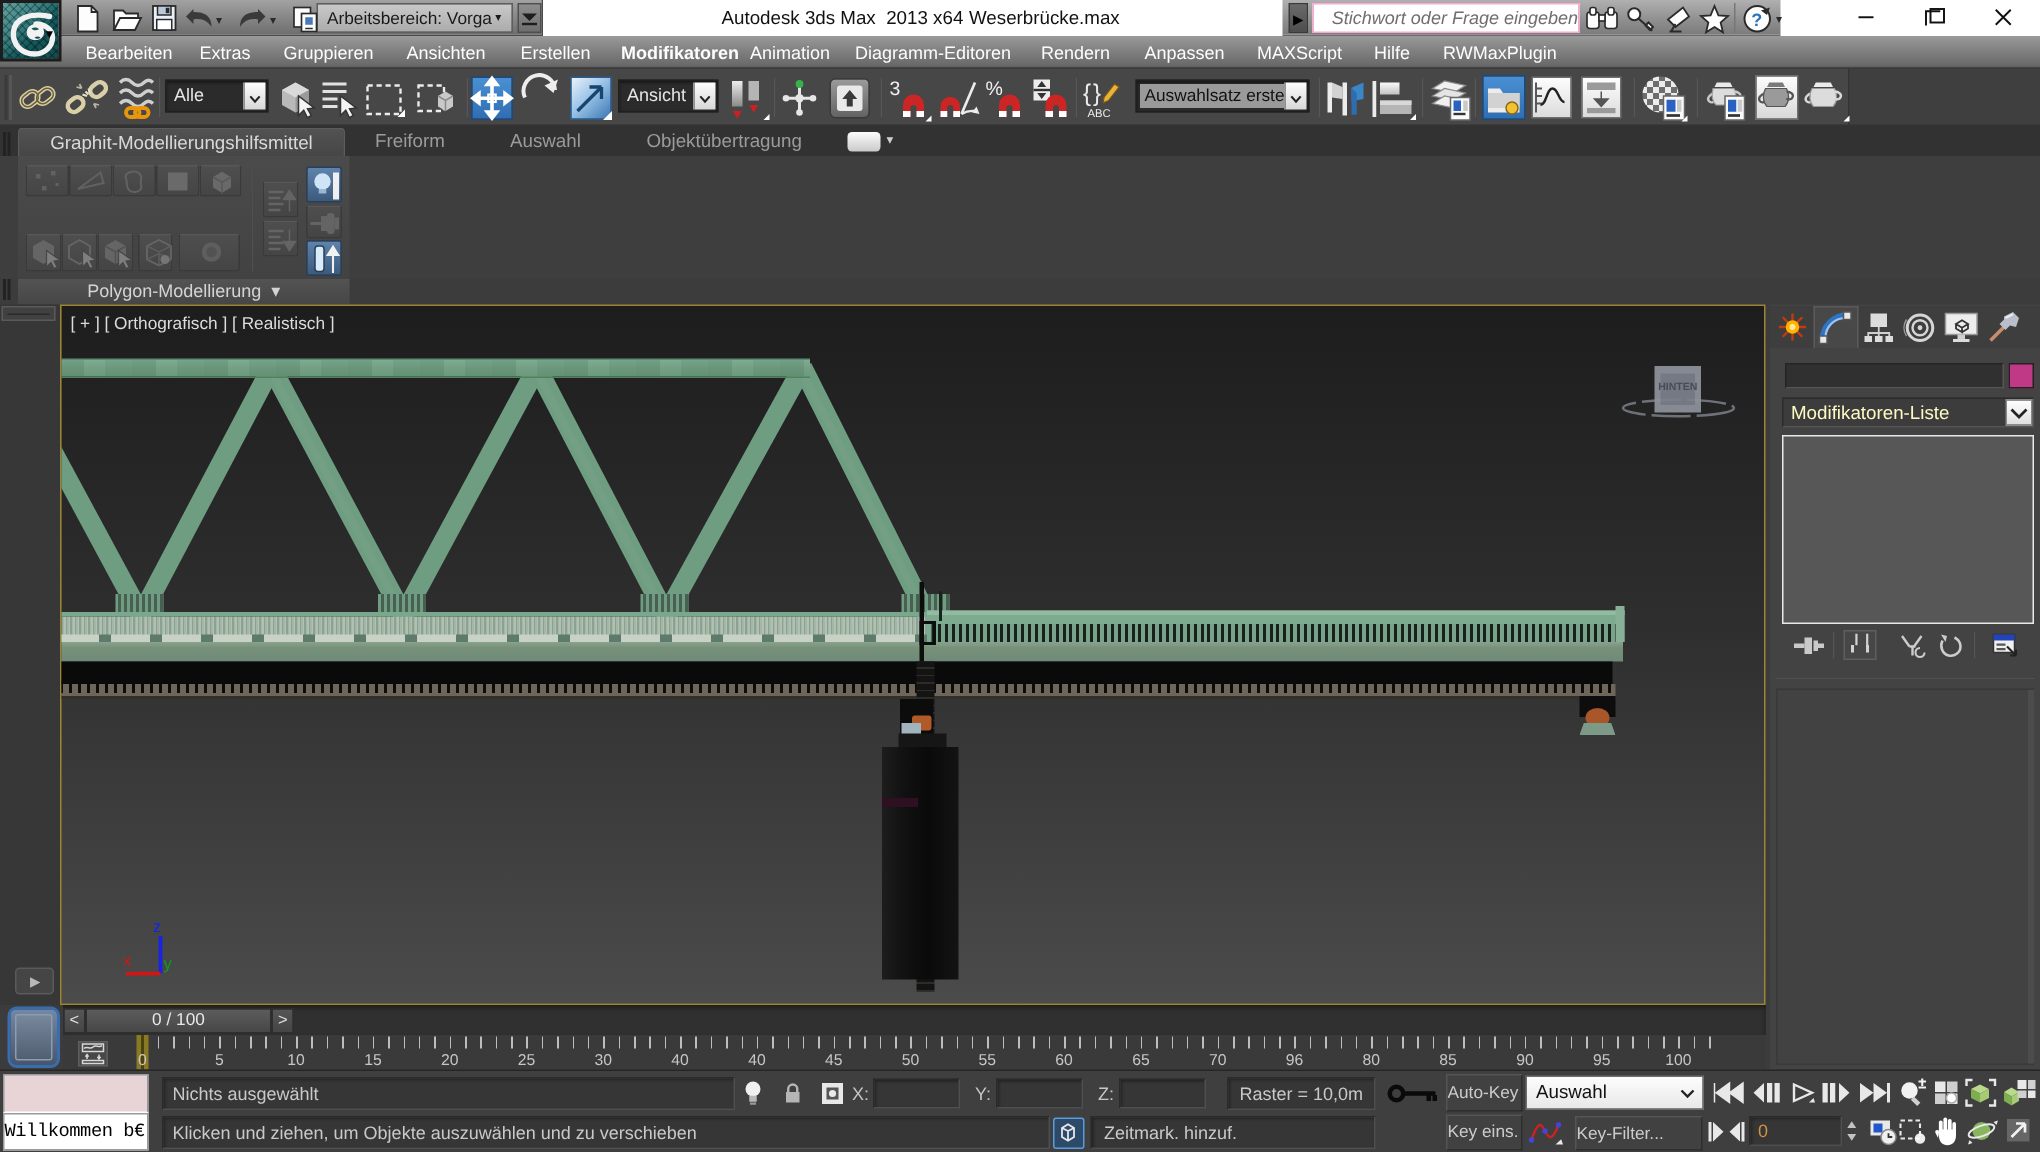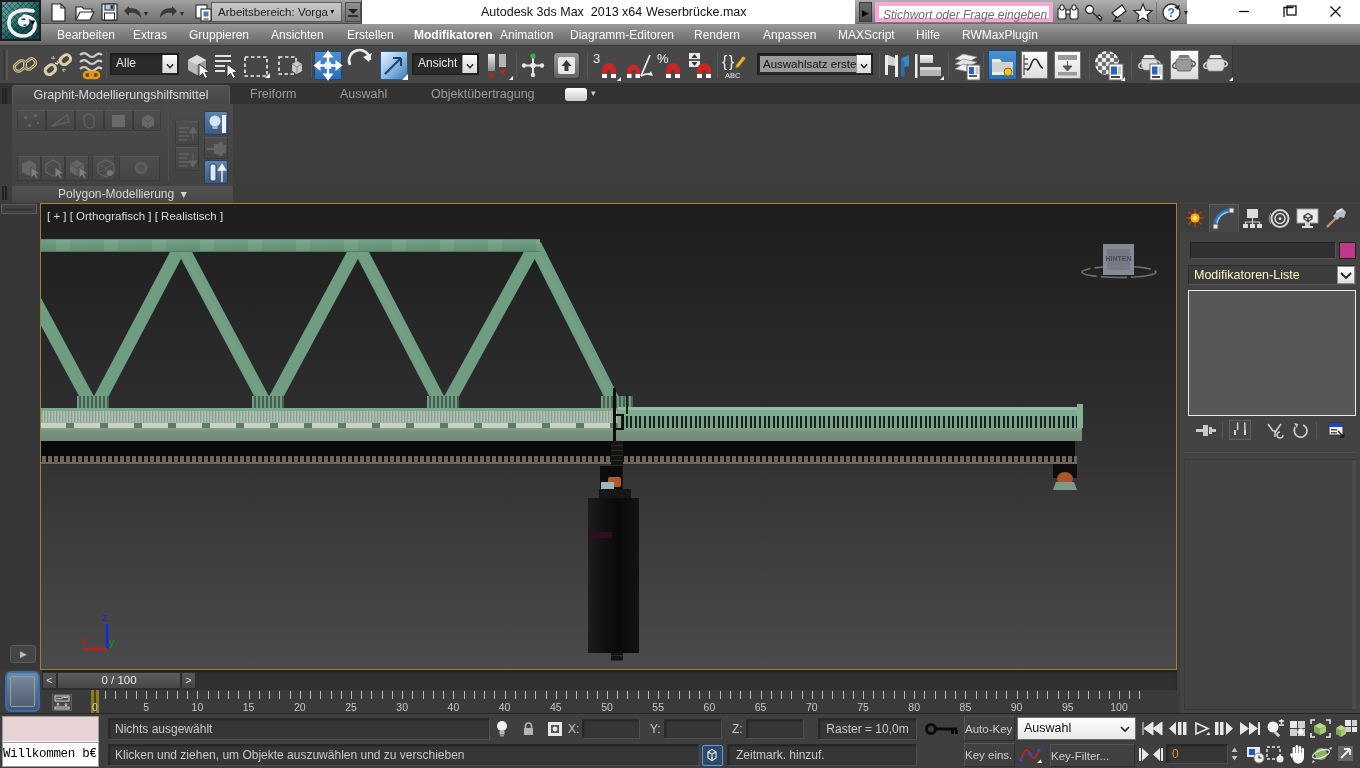--- a/index.html
+++ b/index.html
@@ -8,21 +8,21 @@
 .tx{position:absolute;white-space:nowrap;}
 svg{position:absolute;overflow:visible;}
 
 #titlebar{left:0;top:0;width:1360px;height:24px;background:#fff;}
 #qat{left:40px;top:0;width:322px;height:24px;background:linear-gradient(#a2a2a2,#8a8a8a 45%,#6e6e6e);border-bottom:1px solid #4a4a4a;border-right:1px solid #4a4a4a;}
 #wsbox{left:211px;top:2px;width:131px;height:20px;background:linear-gradient(#c9c9c9,#ababab);border:1px solid #5e5e5e;color:#1a1a1a;font-size:11.5px;line-height:18px;padding-left:6px;white-space:nowrap;overflow:hidden;}
 #logo{left:0;top:0;width:41px;height:41px;background:linear-gradient(135deg,#63a0a0 0%,#3c8484 35%,#15585c 60%,#124a4e 100%);border:2px solid #1d1d1d;z-index:60;}
 #logo .hatch{position:absolute;left:0;top:0;right:0;bottom:0;background:repeating-linear-gradient(45deg,rgba(0,0,0,.25) 0 1px,transparent 1px 4px),repeating-linear-gradient(-45deg,rgba(0,0,0,.25) 0 1px,transparent 1px 4px);}
 
 #ic{left:855px;top:0;width:332px;height:24px;background:linear-gradient(#b0b0b0,#8e8e8e 60%,#7c7c7c);border-bottom:1px solid #6a6a6a;}
-#icsearch{left:875px;top:2px;width:178px;height:20px;background:#fff;border:4px solid #f9a8d4;font-style:italic;color:#6e6e6e;font-size:12px;line-height:18px;padding-left:4px;}
+#icsearch{left:875px;top:2px;width:178px;height:20px;background:#fff;border:1px solid #f9a8d4;font-style:italic;color:#6e6e6e;font-size:12px;line-height:18px;padding-left:4px;text-align:right;}
 
 #menubar{left:0;top:24px;width:1360px;height:22px;background:linear-gradient(#9a9a9a,#818181 45%,#6b6b6b 90%,#5e5e5e);border-bottom:1px solid #3a3a3a;}
 .mi{position:absolute;top:28px;color:#fdfdfd;font-size:12px;}
 
 #toolbar{left:0;top:46px;width:1233px;height:38px;background:#474747;border-bottom:1px solid #333;border-right:1px solid #333;}
 #toolbarext{left:1233px;top:46px;width:127px;height:38px;background:#3f3f3f;border-bottom:1px solid #333;}
 .tsep{position:absolute;top:52px;width:1px;height:26px;background:#353535;border-right:1px solid #575757;}
 .combo{position:absolute;background:#2b2b2b;border:1px solid #1f1f1f;box-shadow:inset 0 1px 2px #151515;}
 .combo .ct{position:absolute;left:5px;top:2px;color:#e6e6e6;font-size:12px;}
 .combo .cb{position:absolute;right:1px;top:1px;bottom:1px;width:15px;background:linear-gradient(#fdfdfd,#d8d8d8);border-left:1px solid #9a9a9a;}
@@ -749,21 +749,21 @@
   <div style="position:absolute;left:294.0px;top:11px;width:30px;text-align:center;color:#c6c6c6;font-size:10.5px;">25</div>
   <div style="position:absolute;left:345.2px;top:11px;width:30px;text-align:center;color:#c6c6c6;font-size:10.5px;">30</div>
   <div style="position:absolute;left:396.4px;top:11px;width:30px;text-align:center;color:#c6c6c6;font-size:10.5px;">40</div>
   <div style="position:absolute;left:447.6px;top:11px;width:30px;text-align:center;color:#c6c6c6;font-size:10.5px;">40</div>
   <div style="position:absolute;left:498.8px;top:11px;width:30px;text-align:center;color:#c6c6c6;font-size:10.5px;">45</div>
   <div style="position:absolute;left:550.0px;top:11px;width:30px;text-align:center;color:#c6c6c6;font-size:10.5px;">50</div>
   <div style="position:absolute;left:601.2px;top:11px;width:30px;text-align:center;color:#c6c6c6;font-size:10.5px;">55</div>
   <div style="position:absolute;left:652.4px;top:11px;width:30px;text-align:center;color:#c6c6c6;font-size:10.5px;">60</div>
   <div style="position:absolute;left:703.6px;top:11px;width:30px;text-align:center;color:#c6c6c6;font-size:10.5px;">65</div>
   <div style="position:absolute;left:754.8px;top:11px;width:30px;text-align:center;color:#c6c6c6;font-size:10.5px;">70</div>
-  <div style="position:absolute;left:806.0px;top:11px;width:30px;text-align:center;color:#c6c6c6;font-size:10.5px;">75</div>
+  <div style="position:absolute;left:806.0px;top:11px;width:30px;text-align:center;color:#c6c6c6;font-size:10.5px;">96</div>
   <div style="position:absolute;left:857.2px;top:11px;width:30px;text-align:center;color:#c6c6c6;font-size:10.5px;">80</div>
   <div style="position:absolute;left:908.4px;top:11px;width:30px;text-align:center;color:#c6c6c6;font-size:10.5px;">85</div>
   <div style="position:absolute;left:959.6px;top:11px;width:30px;text-align:center;color:#c6c6c6;font-size:10.5px;">90</div>
   <div style="position:absolute;left:1010.8px;top:11px;width:30px;text-align:center;color:#c6c6c6;font-size:10.5px;">95</div>
   <div style="position:absolute;left:1062.0px;top:11px;width:30px;text-align:center;color:#c6c6c6;font-size:10.5px;">100</div>
 </div>
 <div class="a" id="bluebtn">
     <div class="inner"></div>
   </div>
 <div class="a" id="statusbar"></div>

